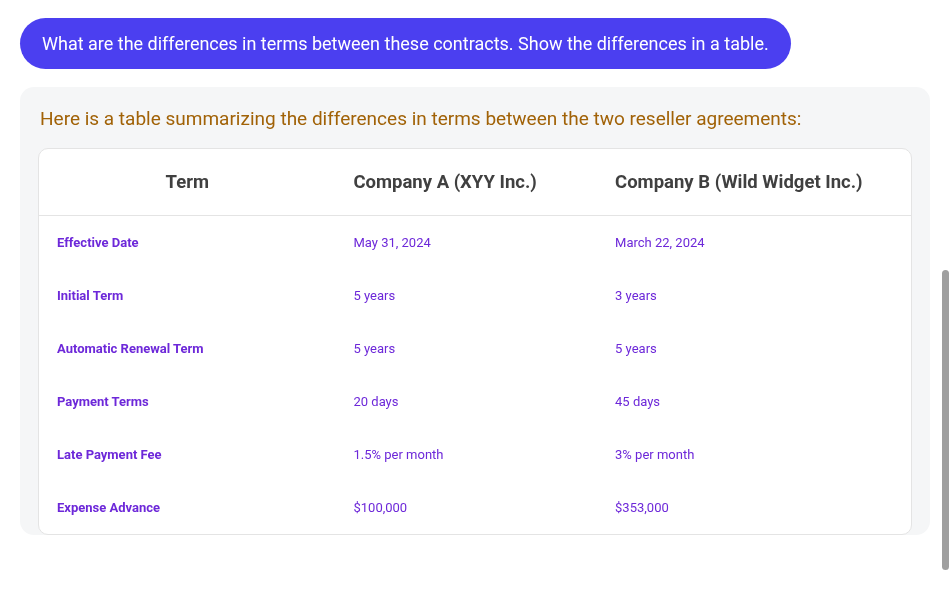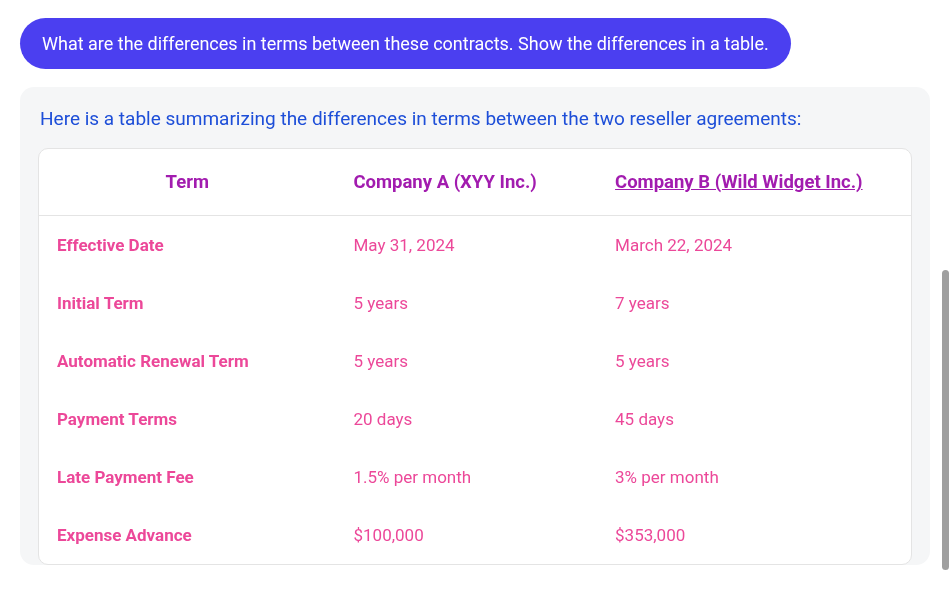--- a/index.html
+++ b/index.html
@@ -26,50 +26,50 @@
     border-radius: 26px;
     margin-bottom: 18px;
   }
   .assistant-card {
     background: #f5f6f7;
     border-radius: 14px;
     padding: 20px 18px 0 18px;
   }
   .assistant-intro {
     font-size: 19px;
-    color: #1d4ed8;
+    color: #a16207;
     margin: 0 0 18px 2px;
   }
   .table-wrap {
     background: #ffffff;
     border: 1px solid #e4e4e4;
     border-radius: 10px;
     overflow: hidden;
   }
   table {
     width: 100%;
     border-collapse: collapse;
   }
   thead th {
     text-align: left;
     font-weight: 700;
     font-size: 18.5px;
-    color: #a21caf;
+    color: #404040;
     padding: 22px 18px;
     border-bottom: 1px solid #e4e4e4;
   }
   thead th:first-child {
     text-align: center;
     width: 34%;
   }
   thead th:nth-child(2) { width: 30%; }
-  thead th:nth-child(3) { width: 36%; text-decoration: underline; }
+  thead th:nth-child(3) { width: 36%; }
   tbody td {
-    font-size: 17px;
-    color: #ec4899;
+    font-size: 13px;
+    color: #6d28d9;
     padding: 19px 18px;
     vertical-align: middle;
   }
   tbody td:first-child {
     font-weight: 700;
   }
   .scrollbar {
     position: absolute;
     right: 1px;
     top: 270px;
@@ -101,21 +101,21 @@
         </thead>
         <tbody>
           <tr>
             <td>Effective Date</td>
             <td>May 31, 2024</td>
             <td>March 22, 2024</td>
           </tr>
           <tr>
             <td>Initial Term</td>
             <td>5 years</td>
-            <td>7 years</td>
+            <td>3 years</td>
           </tr>
           <tr>
             <td>Automatic Renewal Term</td>
             <td>5 years</td>
             <td>5 years</td>
           </tr>
           <tr>
             <td>Payment Terms</td>
             <td>20 days</td>
             <td>45 days</td>

